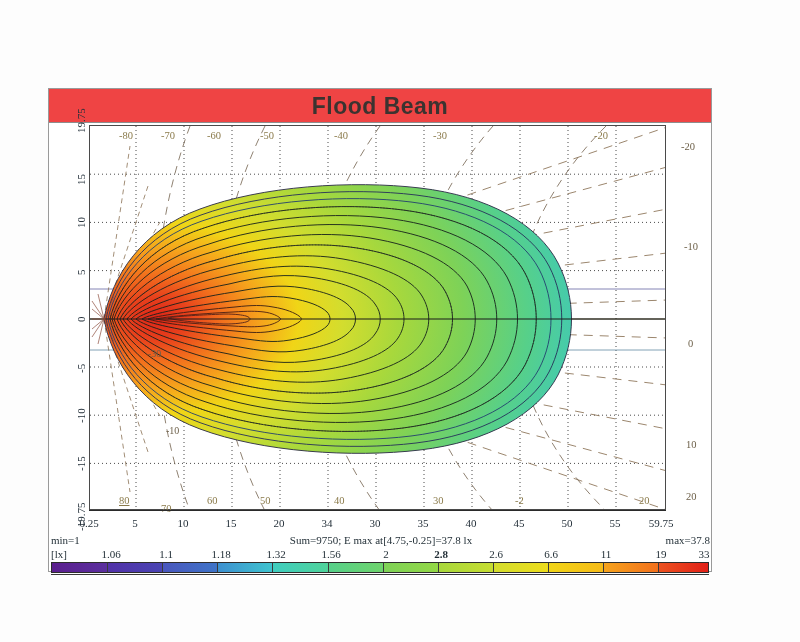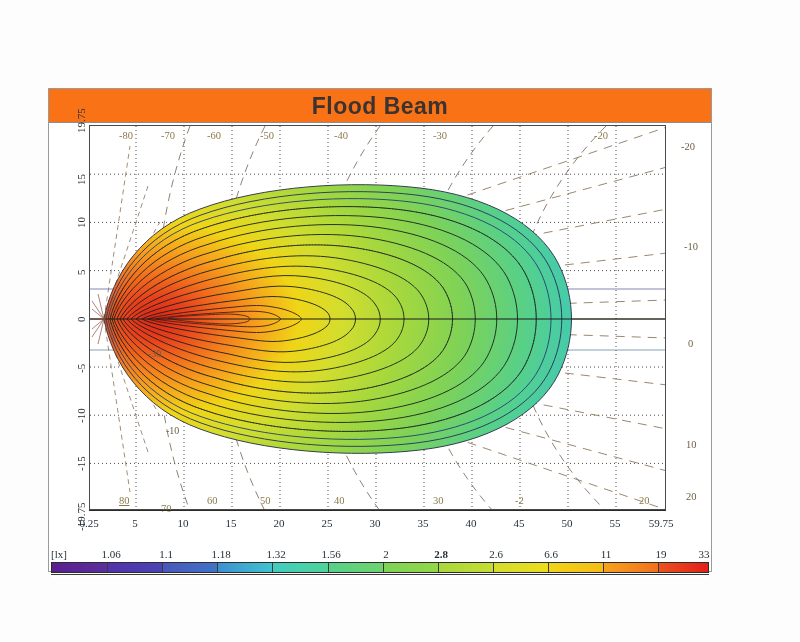--- a/index.html
+++ b/index.html
@@ -16,21 +16,21 @@
   .card{
     position:absolute;left:48px;top:88px;width:664px;height:484px;
     background:#ffffff;
     border:1px solid #9a9a9a;
     box-sizing:border-box;
   }
 
   
   .titlebar{
     position:absolute;left:0;top:0;width:100%;height:34px;
-    background:#f97316;
+    background:#ef4444;
     border-bottom:1px solid #8d8d8d;
     box-sizing:border-box;
   }
   .titlebar .t{
     position:absolute;left:0;right:0;top:4px;
     text-align:center;
     font-family:"Liberation Sans", sans-serif;
     font-weight:bold;font-size:23px;color:#3b3330;
     letter-spacing:.5px;
   }
@@ -297,30 +297,35 @@
         <div class="polarlab side" style="left:637px;top:368px;">20</div>
       </div>
 
       <div style="position:absolute;left:40px;top:387px;width:577px;height:6px;border-top:1px solid #2a2a2a;"></div>
       <div>
         <div class="axlab" style="left:40px;top:394px;transform:translateX(-50%);">0.25</div>
         <div class="axlab" style="left:86px;top:394px;transform:translateX(-50%);">5</div>
         <div class="axlab" style="left:134px;top:394px;transform:translateX(-50%);">10</div>
         <div class="axlab" style="left:182px;top:394px;transform:translateX(-50%);">15</div>
         <div class="axlab" style="left:230px;top:394px;transform:translateX(-50%);">20</div>
-        <div class="axlab" style="left:278px;top:394px;transform:translateX(-50%);">25</div>
+        <div class="axlab" style="left:278px;top:394px;transform:translateX(-50%);">34</div>
         <div class="axlab" style="left:326px;top:394px;transform:translateX(-50%);">30</div>
         <div class="axlab" style="left:374px;top:394px;transform:translateX(-50%);">35</div>
         <div class="axlab" style="left:422px;top:394px;transform:translateX(-50%);">40</div>
         <div class="axlab" style="left:470px;top:394px;transform:translateX(-50%);">45</div>
         <div class="axlab" style="left:518px;top:394px;transform:translateX(-50%);">50</div>
         <div class="axlab" style="left:566px;top:394px;transform:translateX(-50%);">55</div>
         <div class="axlab" style="left:612px;top:394px;transform:translateX(-50%);">59.75</div>
       </div>
 
+      <div class="footrow" style="top:411px;height:14px;">
+        <span class="f-min">min=1</span>
+        <span class="f-mid">Sum=9750; E max at[4.75,-0.25]=37.8 lx</span>
+        <span class="f-max">max=37.8</span>
+      </div>
 
       <div class="cbwrap" style="top:425px;height:34px;">
         <div class="cbticks">
           <span class="lxlabel">[lx]</span>
           <span style="left:62px;">1.06</span>
           <span style="left:117px;">1.1</span>
           <span style="left:172px;">1.18</span>
           <span style="left:227px;">1.32</span>
           <span style="left:282px;">1.56</span>
           <span style="left:337px;">2</span>

